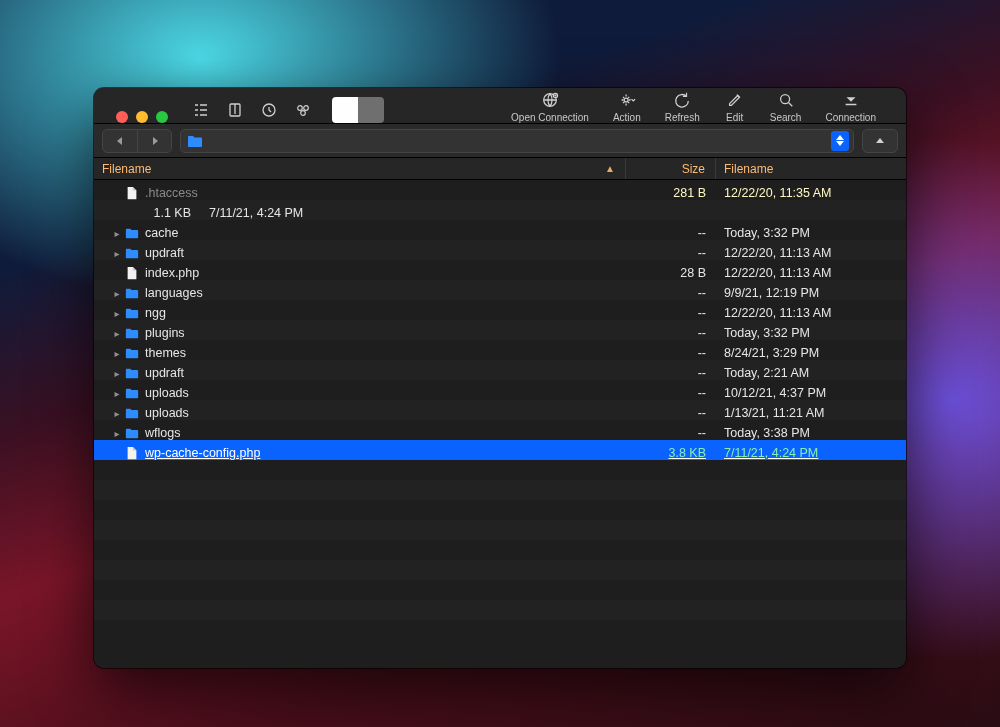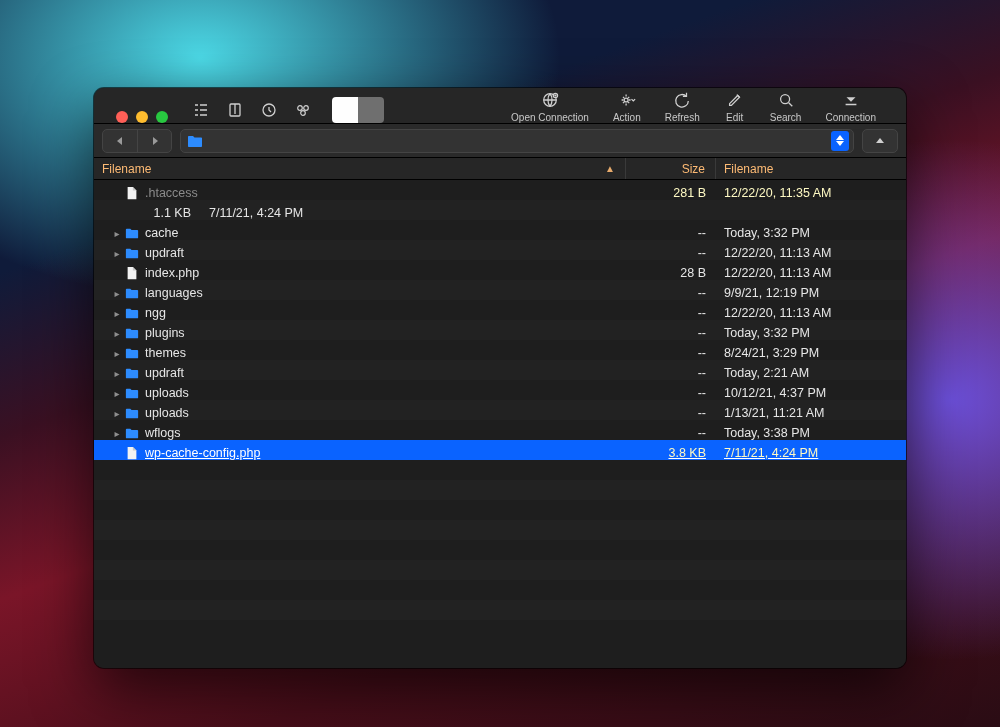--- a/index.html
+++ b/index.html
@@ -116,21 +116,21 @@
   .row.sel { background:#0a63ff; color:#fff;text-decoration:underline;}
   .row.dim { color:#8a8a8a; }
   .row .exp { width:12px; display:flex; justify-content:center; font-size:10px; color:#8f8f8f;}
   .row.sel .exp{ color:#e0e9ff;}
   .row .ico { width:18px; display:flex; align-items:center; justify-content:center; }
   .row .ico svg{ width:14px; height:14px;}
   .row .name { padding-left:4px; }
   .row .c1 { flex:1; display:flex; align-items:center; overflow:hidden;}
   .row .c2 { width:90px; text-align:right; padding-right:10px;}
   .row .c3 { width:190px; padding-left:8px;}
-  .row.sel .c2, .row.sel .c3 { color:#fef9c3; }
+  .row.sel .c2, .row.sel .c3 { color:#86efac; }
   .row.dim .c2, .row.dim .c3 { color:#fef9c3; }
   .row:not(.sel):not(.dim) .c2 { color:#e6e6e6; }
   .row:not(.sel):not(.dim) .c3 { color:#e6e6e6; }
   
   .row.empty .exp,.row.empty .ico{visibility:hidden;}
   
   
   .status {
     height:24px; background:#262626; border-top:1px solid #000;
     display:flex; align-items:center; padding:0 12px;

